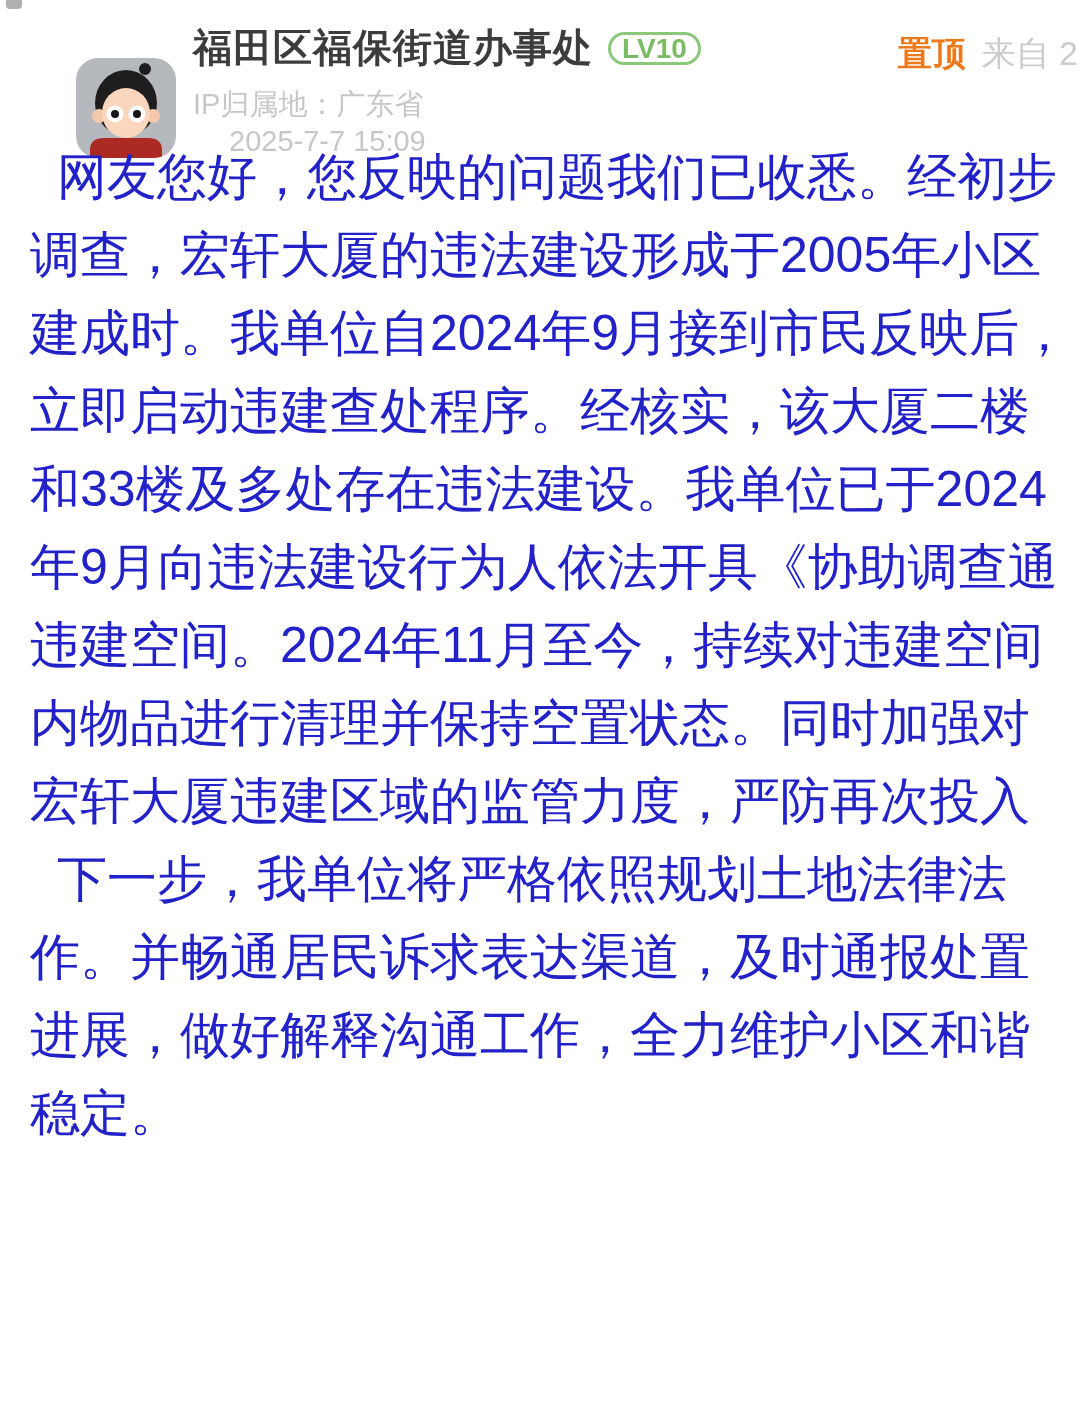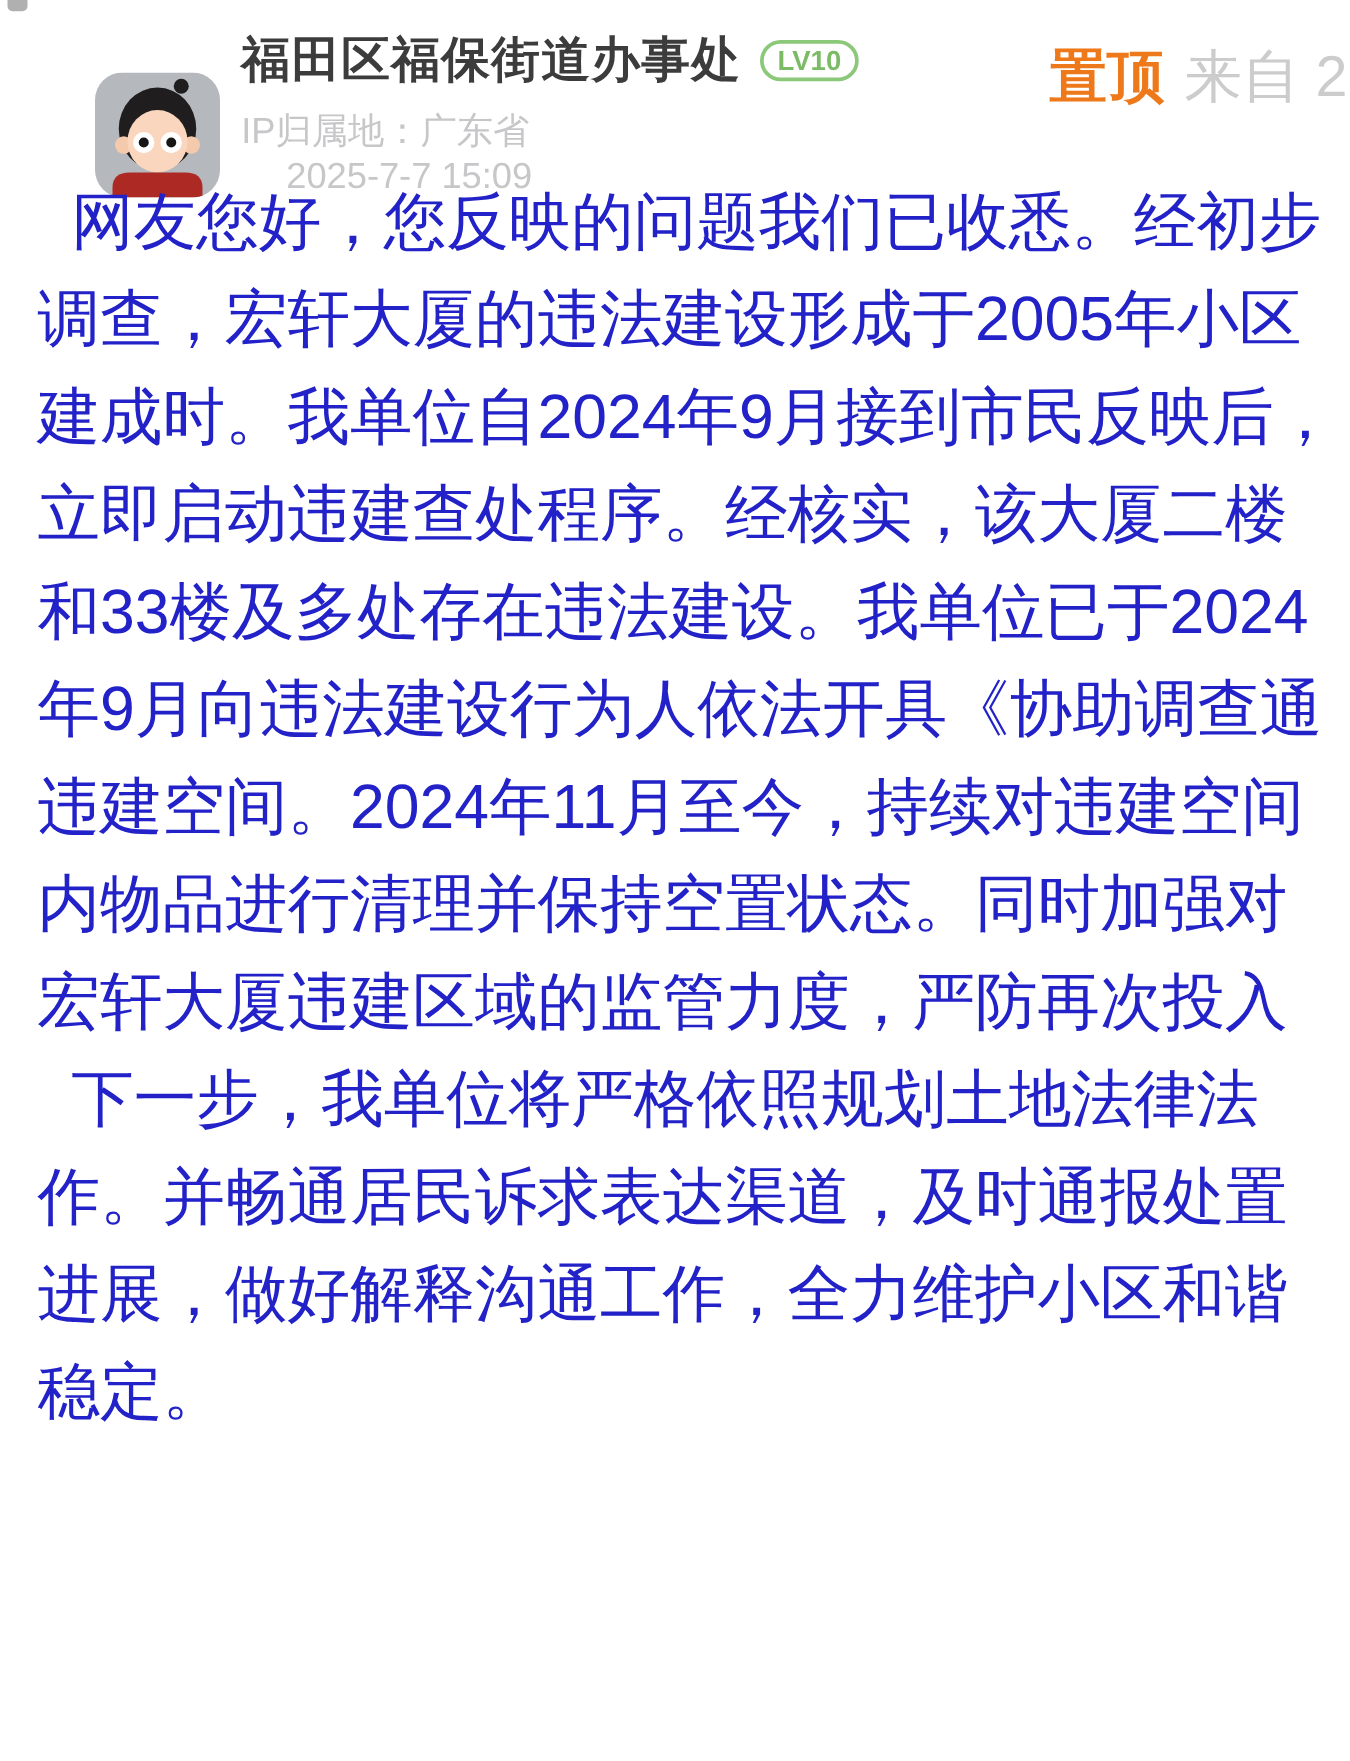--- a/index.html
+++ b/index.html
@@ -37,34 +37,34 @@
   .username {
     font-size: 39px; font-weight: bold;
     color: var(--username-dark, #3c3c3c);
     letter-spacing: 1px; white-space: nowrap;
   }
   .level-badge {
     margin-left: 15px;
     border: 3px solid var(--level-border, #8cc87a);
     color: var(--level-green, #7cbb66);
     border-radius: 17px;
-    font-size: 22px; font-weight: bold;
+    font-size: 28px; font-weight: bold;
     line-height: 27px; padding: 0 11px;
     white-space: nowrap;
   }
   .meta-row {
     margin-top: 10px;
     font-size: 29px;
     color: var(--meta-gray, #c7c7c9);
     display: flex; white-space: nowrap; flex-direction: column;
   }
   .meta-time { margin-left: 36px; }
   .header-right {
     position: absolute; top: 18px; right: 2px;
-    font-size: 46px; display: flex; align-items: center;
+    font-size: 34px; display: flex; align-items: center;
     white-space: nowrap;
   }
   .pinned { color: var(--pinned-orange, #ee791b); font-weight: bold; }
   .source { color: var(--source-gray, #cccccc); margin-left: 16px; }
 
   
   .post-body {
     position: absolute; top: 138px; left: 30px; right: 0;
     color: var(--body-text, #2222c8);
     font-size: 50px; line-height: 78px;

